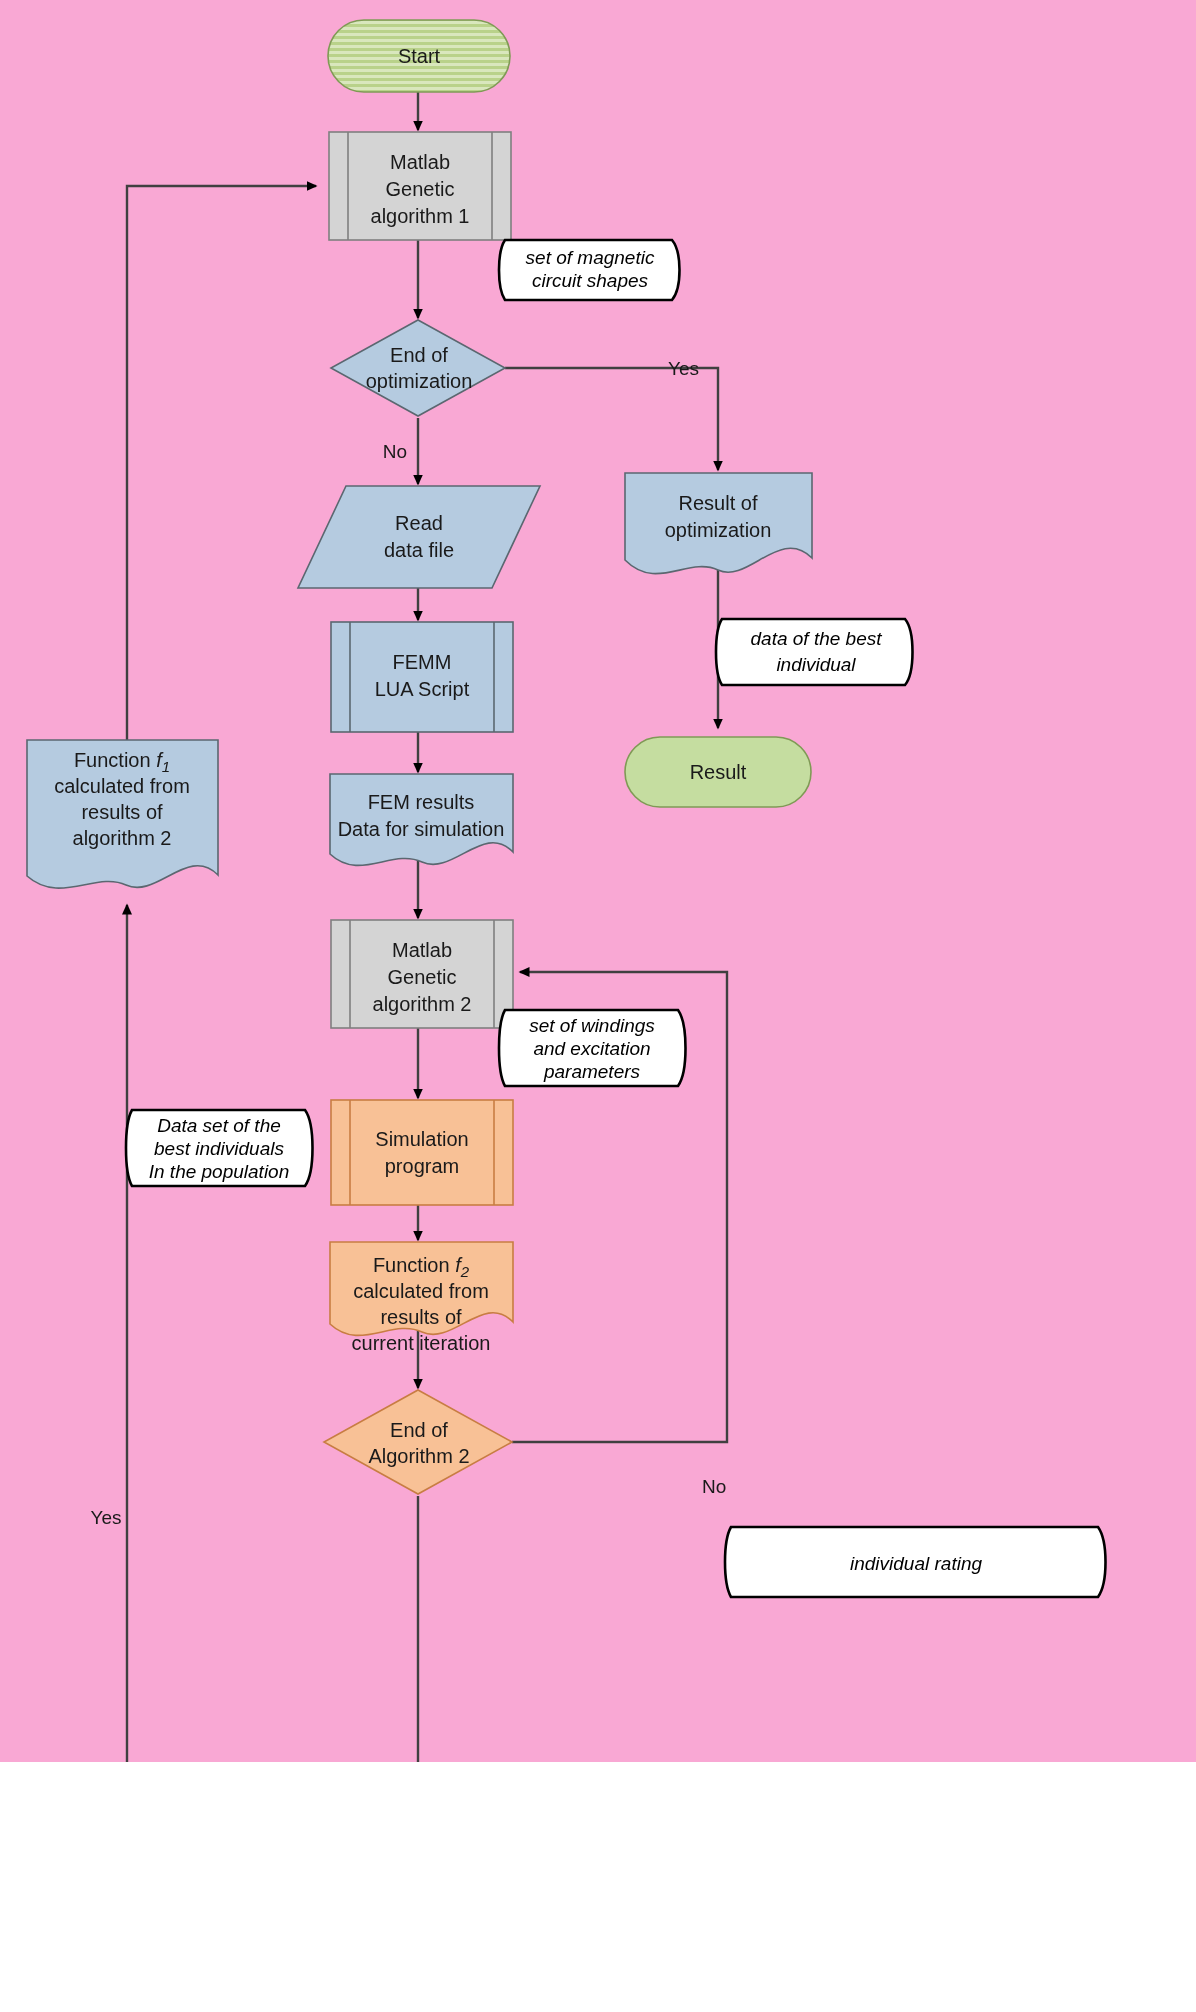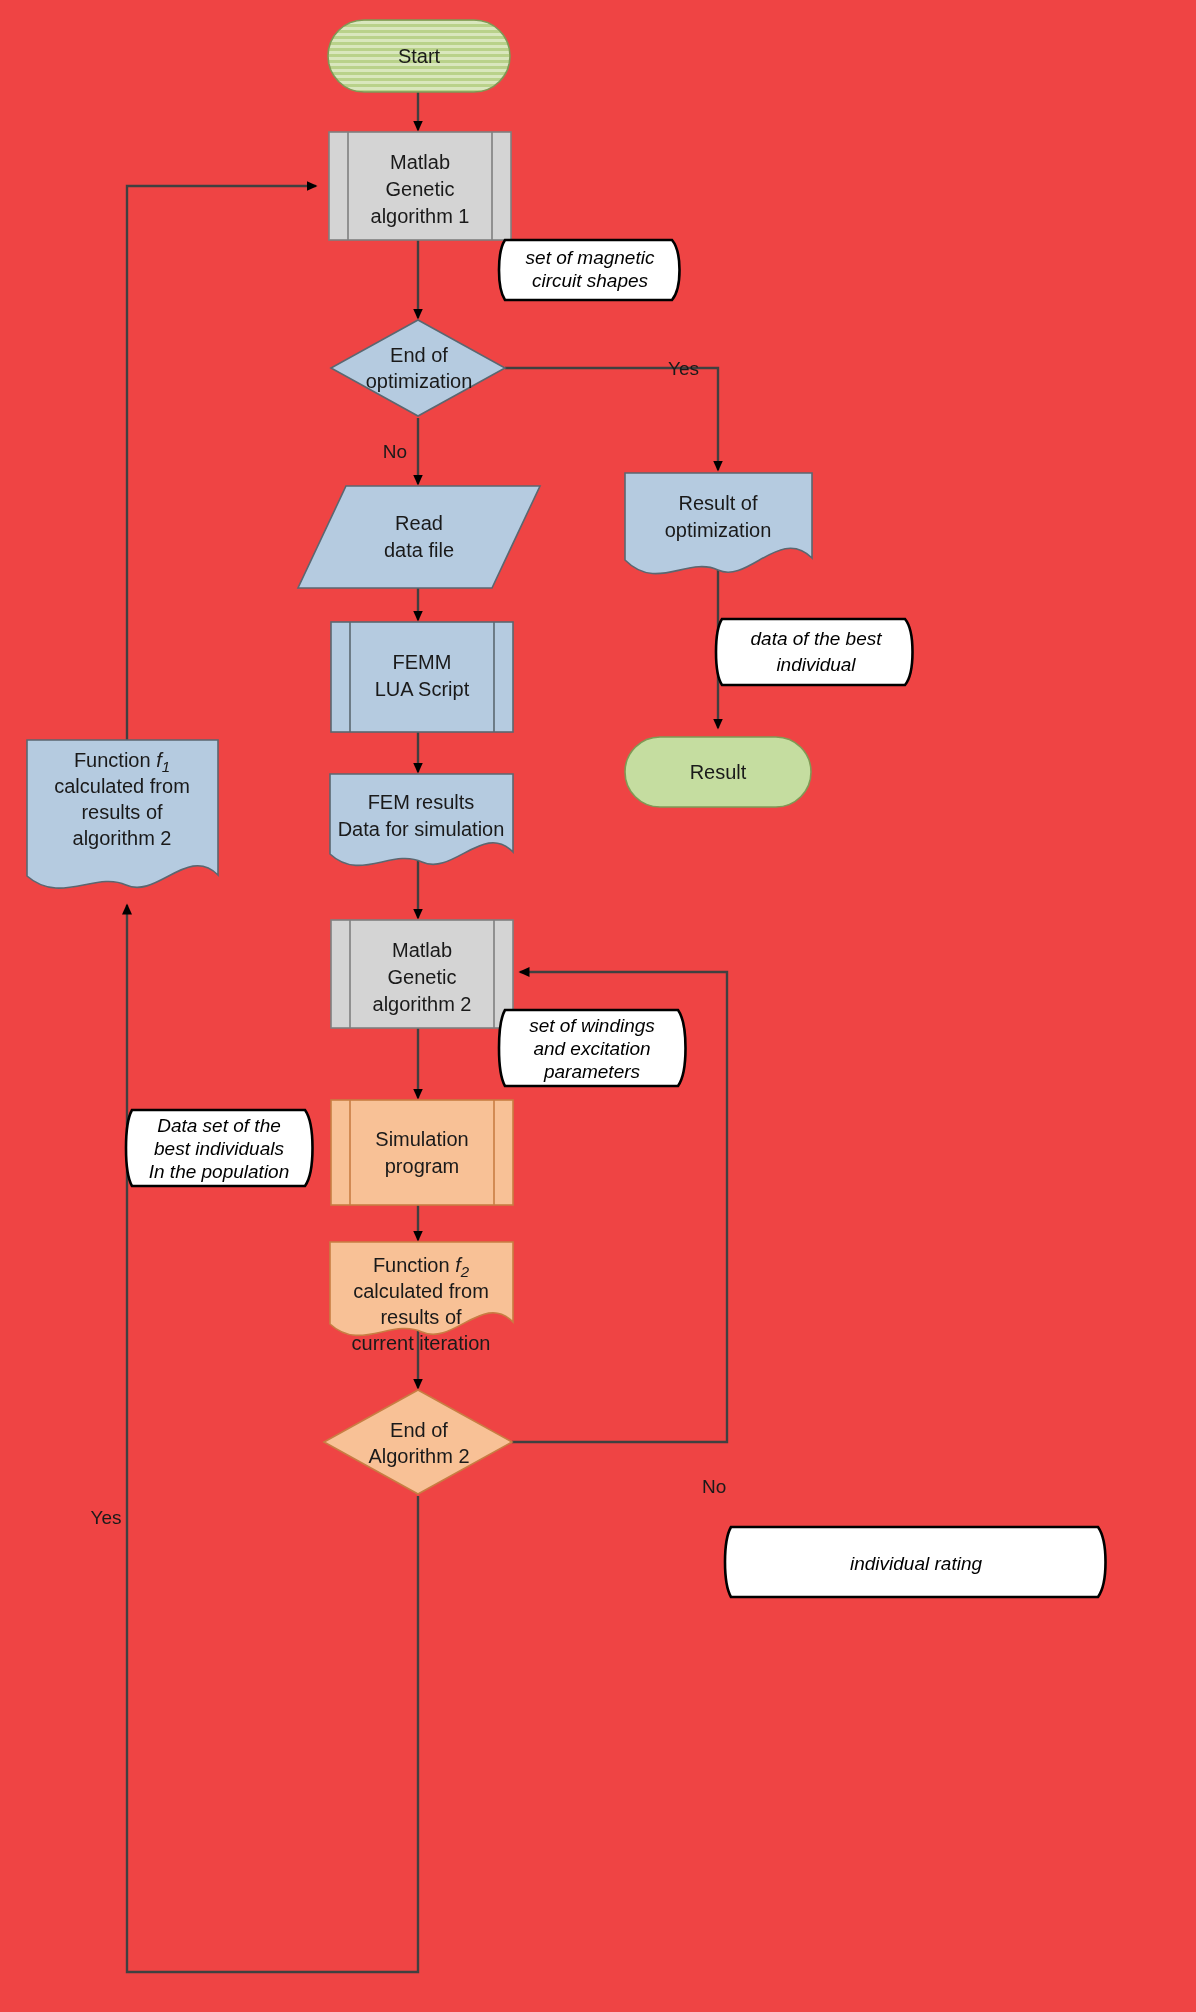--- a/index.html
+++ b/index.html
@@ -1,17 +1,17 @@
 <!DOCTYPE html>
 <html><head>
 <meta charset="utf-8">
 <style>
   html,body{margin:0;padding:0;background:#ffffff;}
   body{font-family:"Liberation Sans",sans-serif;}
-  #canvas{position:relative;width:1196px;height:2012px;background:#ef4444;overflow:hidden;}
+  #canvas{position:relative;width:1196px;height:1762px;background:#f9a8d4;overflow:hidden;}
   svg{display:block;}
   .nt{font-family:"Liberation Sans",sans-serif;font-size:20px;fill:#1a1a1a;}
   .ann{font-family:"Liberation Sans",sans-serif;font-size:19px;font-style:italic;fill:#000;}
   .edgelbl{font-family:"Liberation Sans",sans-serif;font-size:19px;fill:#1a1a1a;}
   .sub{font-size:15px;font-style:italic;}
   .it{font-style:italic;}
 </style>
 </head>
 <body>
 

